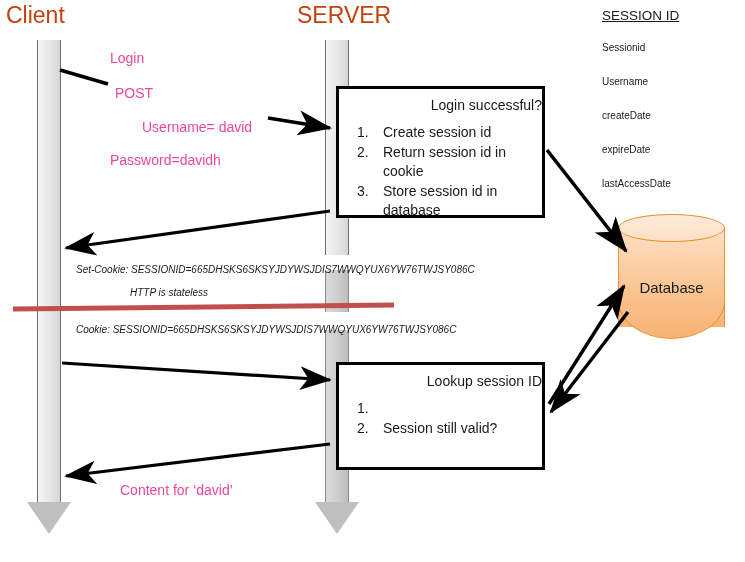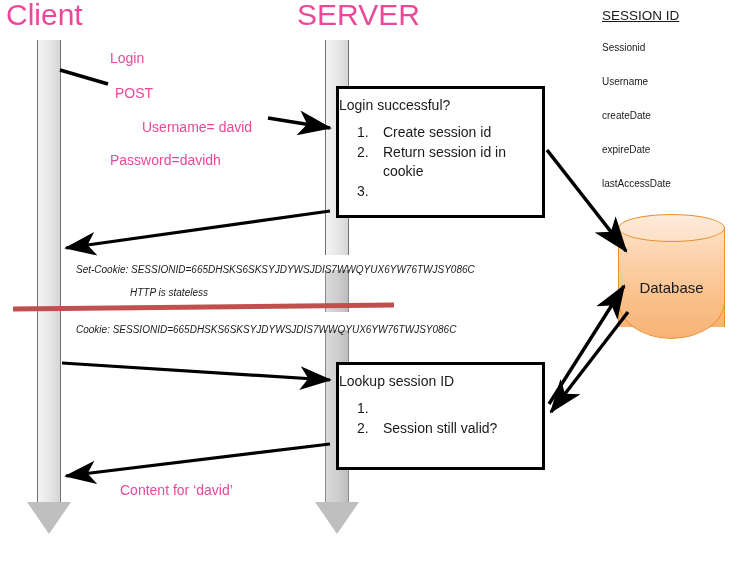--- a/index.html
+++ b/index.html
@@ -13,23 +13,23 @@
     height: 562px;
     background: #ffffff;
     font-family: "Liberation Sans", sans-serif;
     color: #1a1a1a;
     overflow: hidden;
   }
   .abs { position: absolute; }
 
   
   .col-title {
-    font-size: 30px;
+    font-size: 23px;
     line-height: 30px;
-    color: #ec4899;
+    color: #c2410c;
     white-space: nowrap;
   }
   #client-title { left: 6px;  top: 0px; }
   #server-title { left: 297px; top: 0px; }
 
   
   #session-panel {
     left: 602px;
     top: 8px;
     width: 143px;
@@ -69,21 +69,21 @@
     border-right: 1px solid #8a8a8a;
   }
 
   
   .proc-box {
     border: 3px solid #000000;
     background: #ffffff;
     box-sizing: border-box;
   }
   .proc-title {
-    text-align: left;
+    text-align: right;
     font-size: 14px;
     line-height: 17px;
     padding-top: 8px;
   }
   .proc-list {
     margin: 0;
     padding: 0;
     list-style: none;
     font-size: 14px;
     line-height: 19px;
@@ -261,20 +261,21 @@
       <li>
         <span class="num">1.</span>
         <span class="txt">Create session id</span>
       </li>
       <li>
         <span class="num">2.</span>
         <span class="txt">Return session id in cookie</span>
       </li>
       <li>
         <span class="num">3.</span>
+        <span class="txt">Store session id in database</span>
       </li>
     </ul>
   </div>
 
   <div class="abs proc-box" id="box-lookup" style="left:336px; top:362px; width:209px; height:108px;">
     <div class="proc-title">Lookup session ID</div>
     <ul class="proc-list">
       <li>
         <span class="num">1.</span>
       </li>

